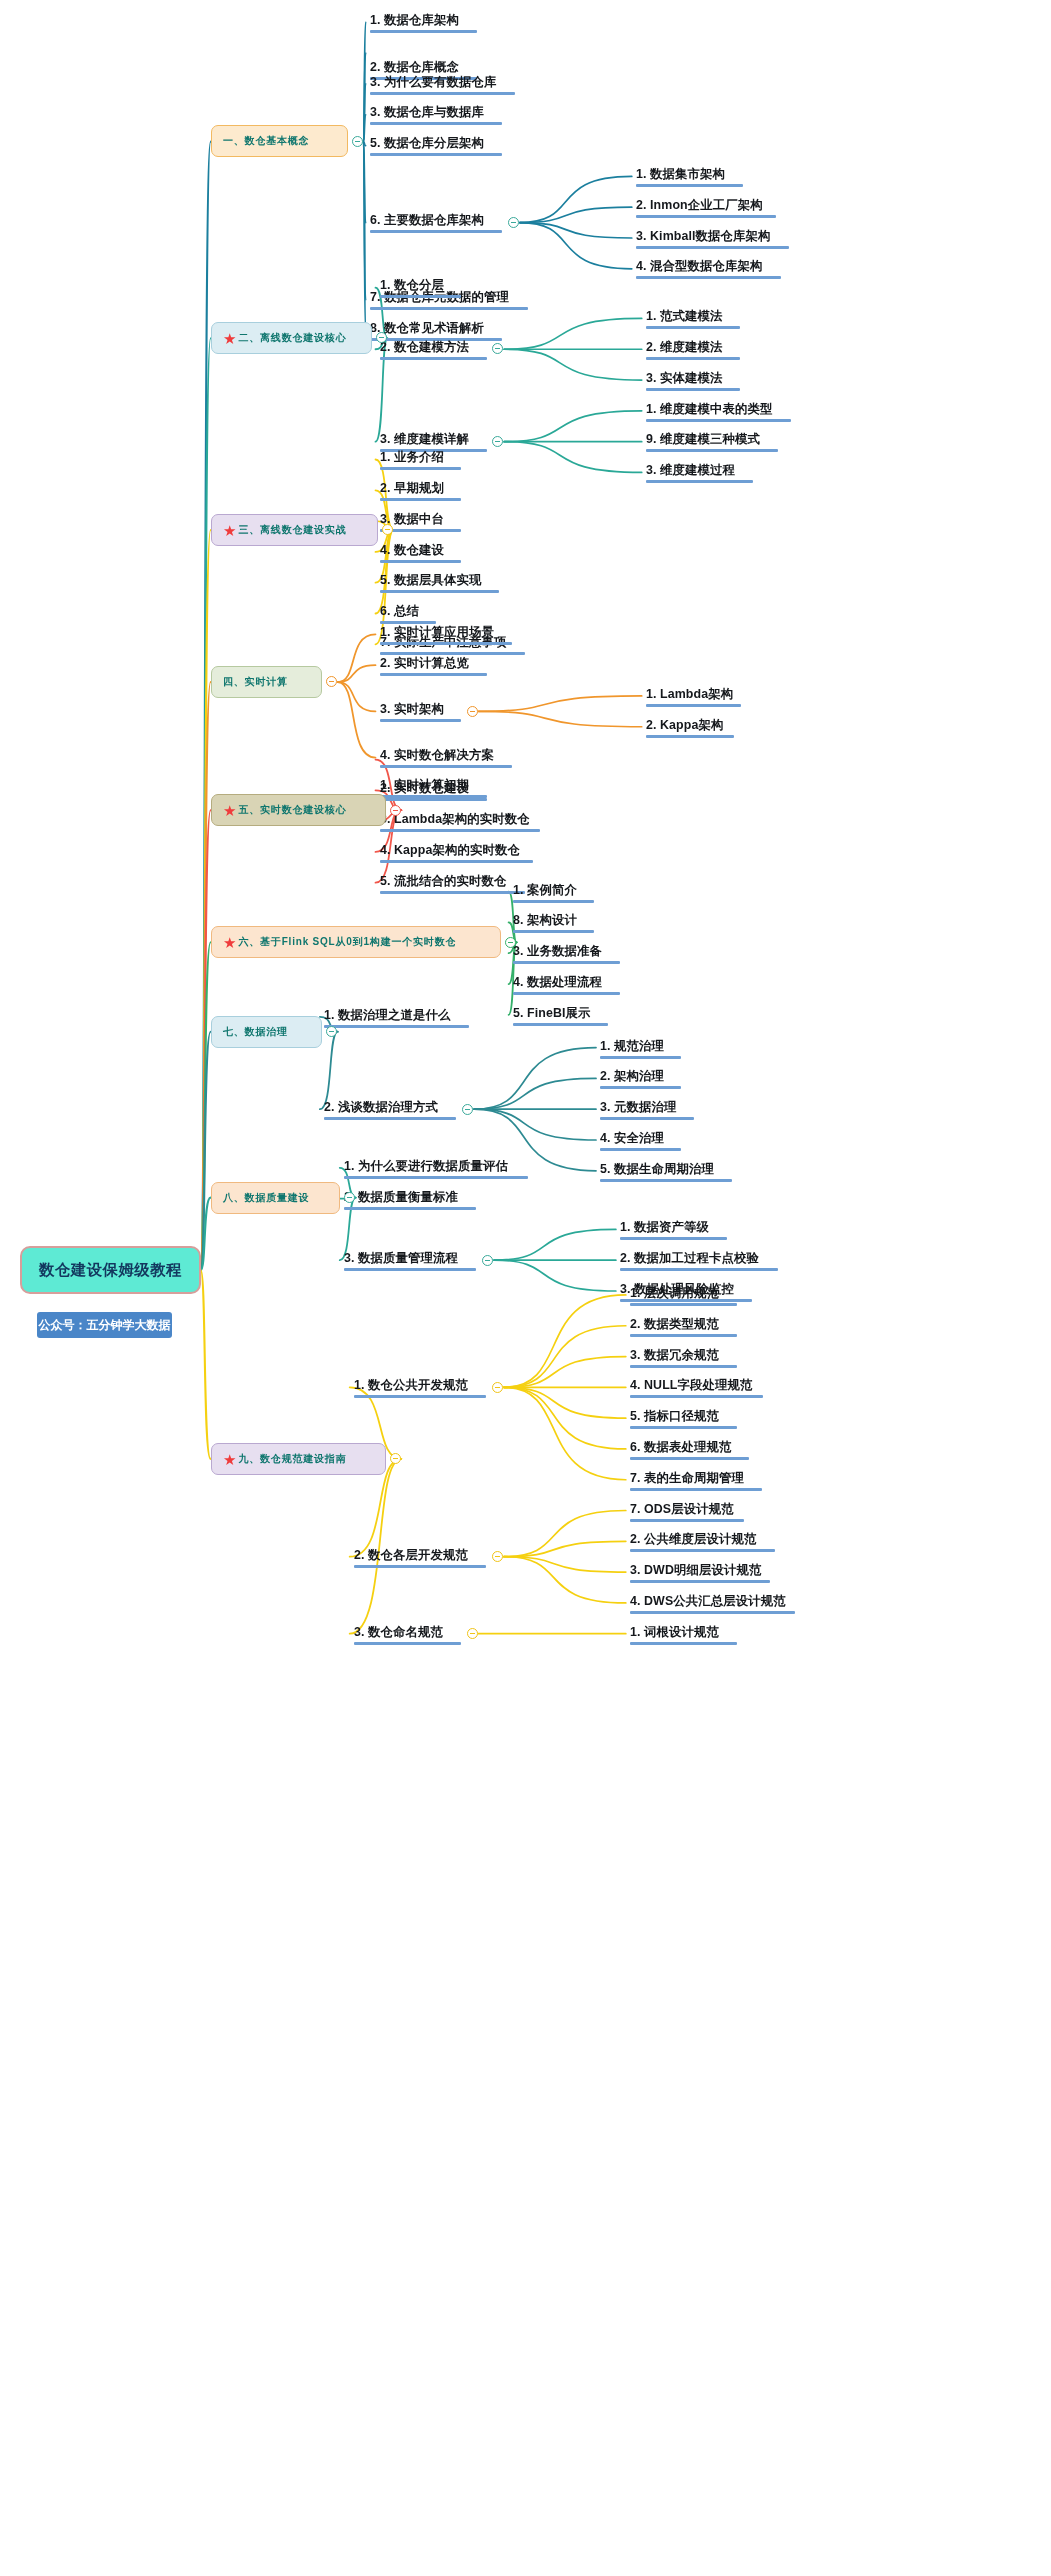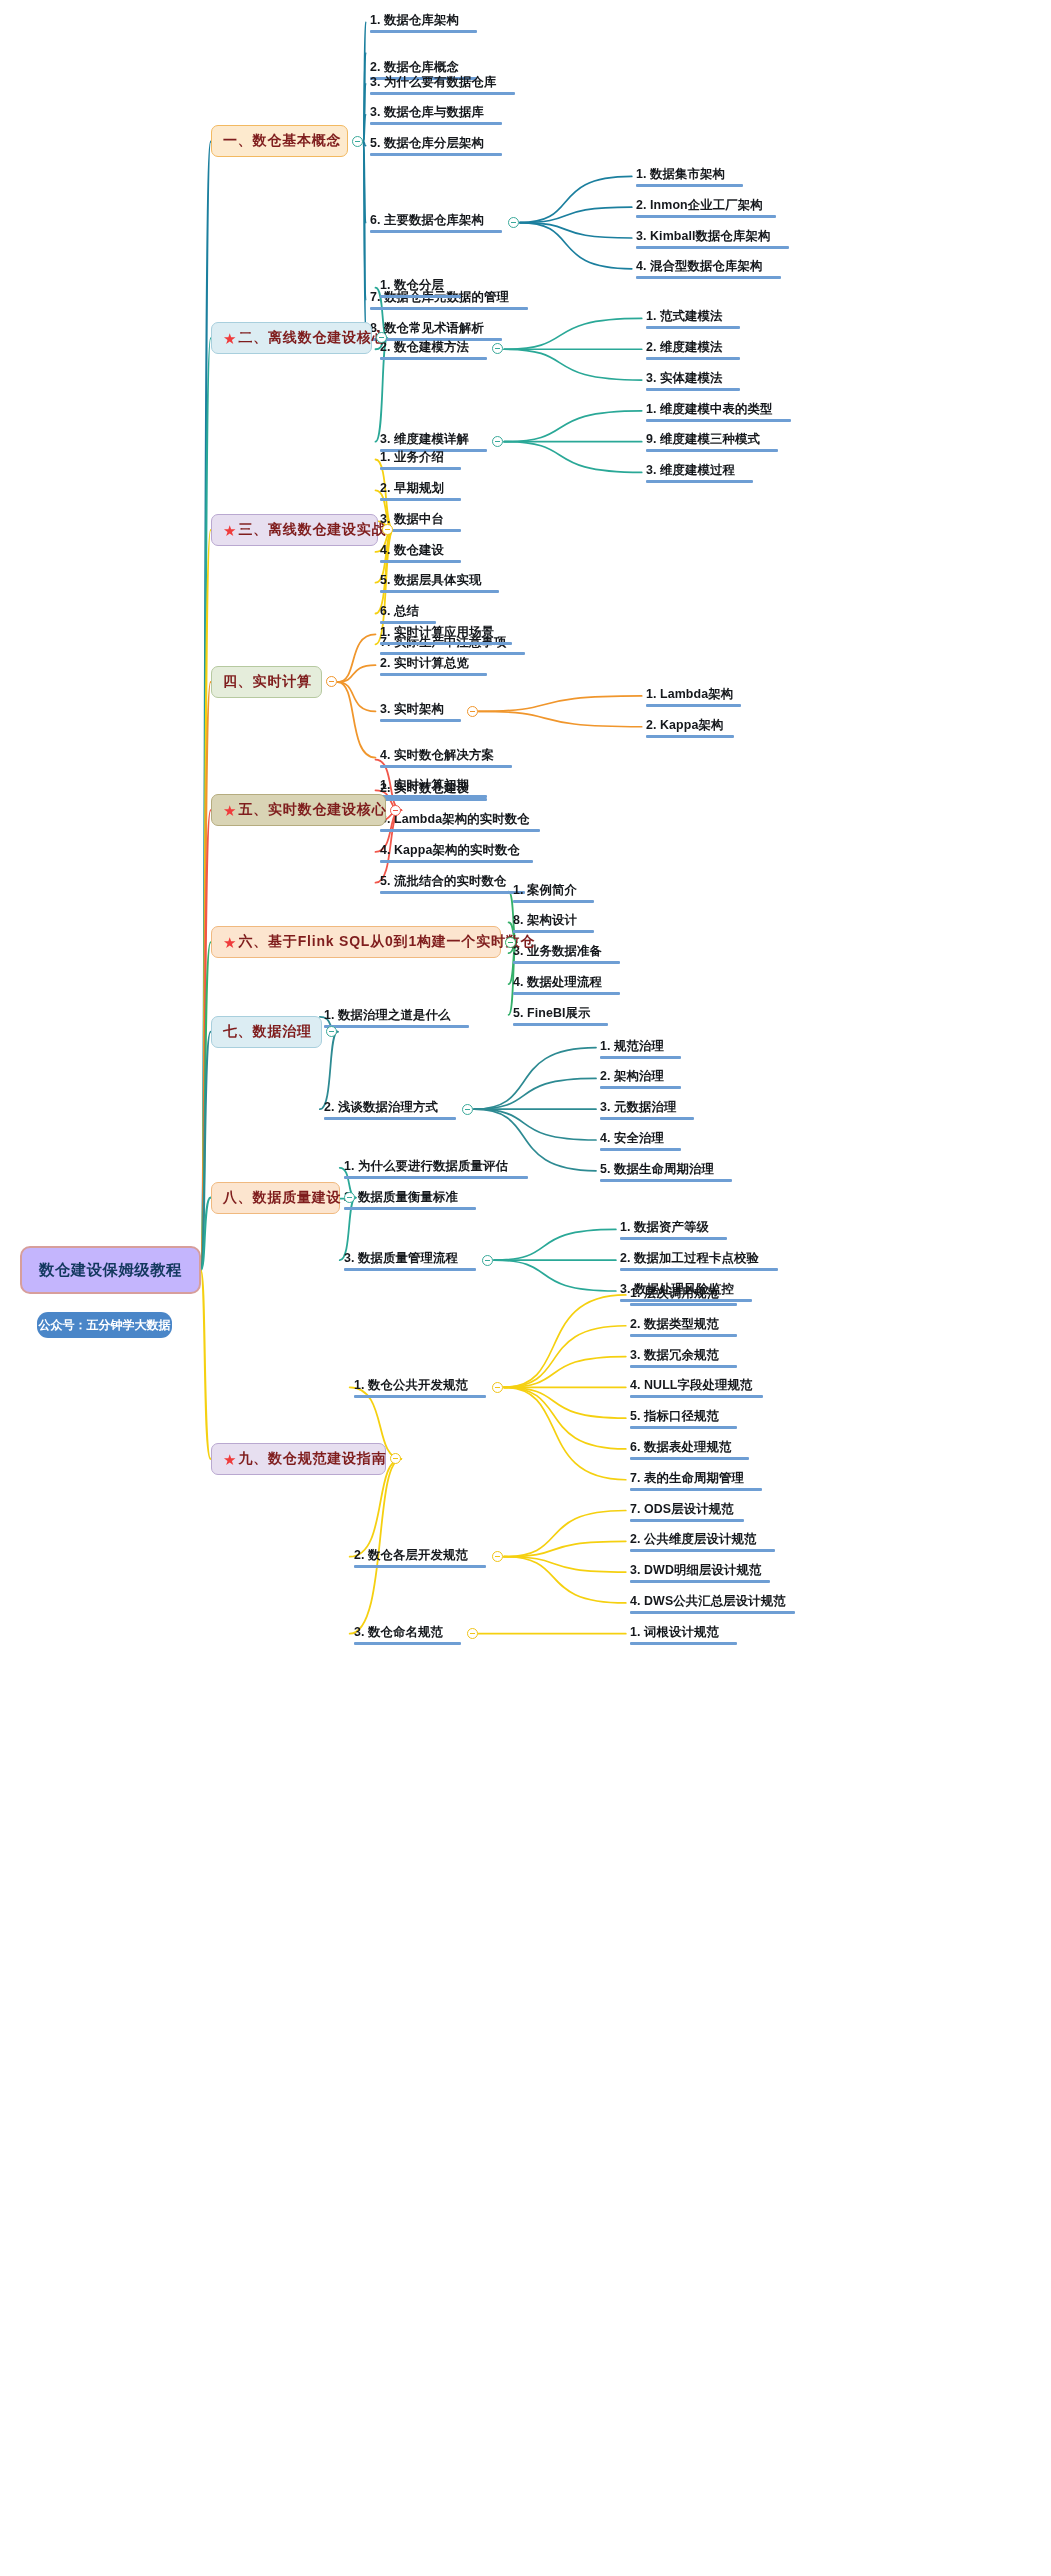--- a/index.html
+++ b/index.html
@@ -20,39 +20,39 @@
     left: 0; top: 0;
     width: 1051px; height: 2576px;
     pointer-events: none;
   }
 
   
   .root-node {
     position: absolute;
     left: 20px; top: 1246px;
     width: 181px; height: 48px;
-    background: #c4b5fd;
+    background: #5eead4;
     border: 2px solid #d79e9b;
     border-radius: 10px;
     display: flex; align-items: center; justify-content: center;
     z-index: 30;
   }
   .root-node span {
     color: #13385e;
     font-size: 15.4px;
     font-weight: bold;
     letter-spacing: 0.5px;
     white-space: nowrap;
   }
   .sub-root-node {
     position: absolute;
     left: 37px; top: 1312px;
     width: 135px; height: 26px;
     background: #4a86c8;
-    border-radius: 11px;
+    border-radius: 3px;
     display: flex; align-items: center; justify-content: center;
     z-index: 30;
   }
   .sub-root-node span {
     color: #ffffff;
     font-size: 12px;
     font-weight: bold;
     white-space: nowrap;
   }
 
@@ -67,22 +67,22 @@
     z-index: 25;
     white-space: nowrap;
   }
   .l1 .star {
     color: #ef3c3c;
     font-size: 15px;
     margin-right: 2px;
     line-height: 1;
   }
   .l1 .lbl {
-    color: #7f1d1d;
-    font-size: 14px;
+    color: #0f766e;
+    font-size: 10px;
     font-weight: bold;
     letter-spacing: 0.8px;
   }
 
   
   .leaf {
     position: absolute;
     z-index: 20;
     white-space: nowrap;
     padding-bottom: 3px;

